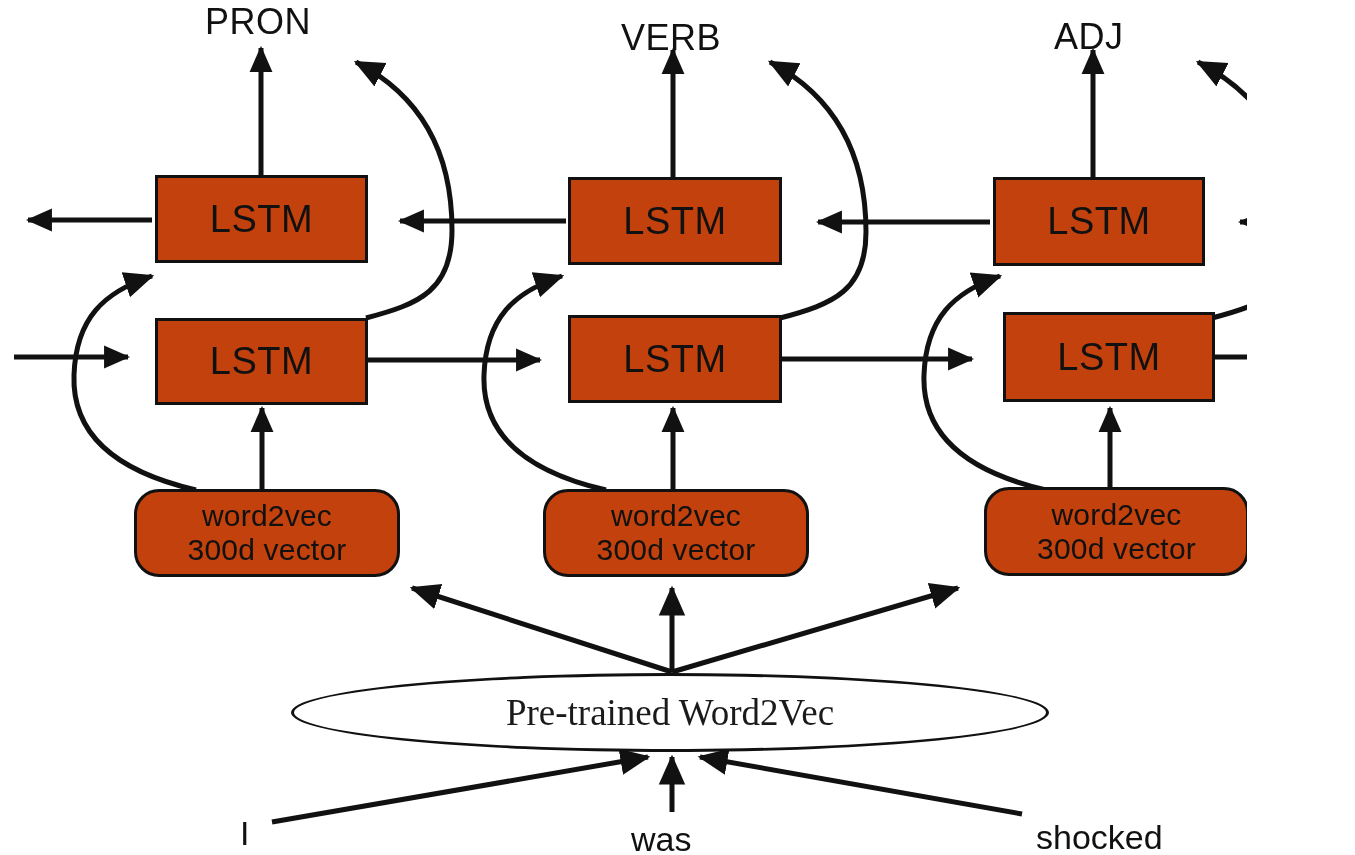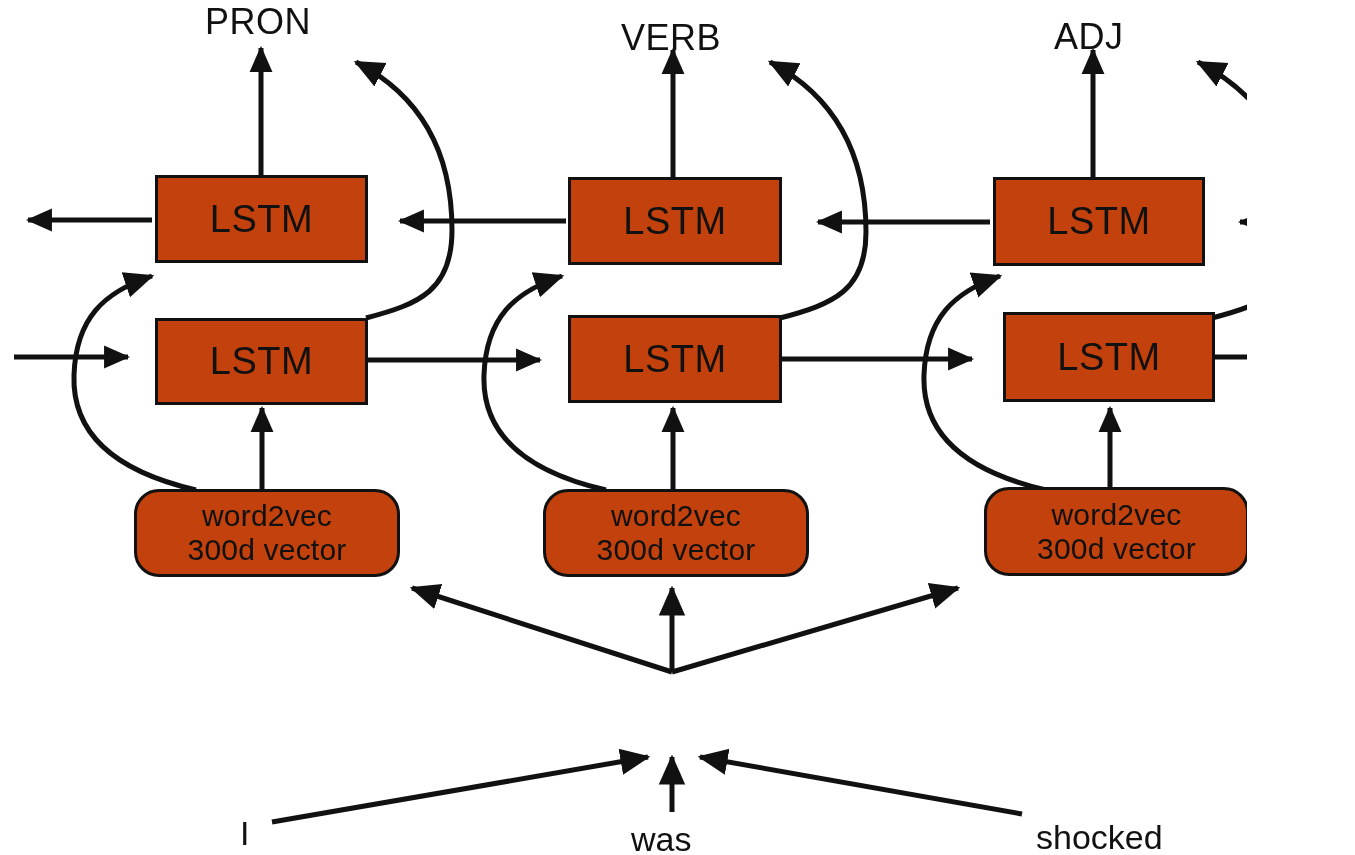--- a/index.html
+++ b/index.html
@@ -159,18 +159,21 @@
   </div>
   <div class="node-box w2v-box" style="left:543px; top:489px; width:266px; height:88px;">
     <span class="w2v-line">word2vec</span>
     <span class="w2v-line">300d vector</span>
   </div>
   <div class="node-box w2v-box" style="left:984px; top:487px; width:265px; height:89px;">
     <span class="w2v-line">word2vec</span>
     <span class="w2v-line">300d vector</span>
   </div>
 
+  <div class="ellipse-node" style="left:291px; top:673px; width:758px; height:79px;">
+    <span>Pre-trained Word2Vec</span>
+  </div>
 
   <div class="word-label" style="left:240px; top:814px;">I</div>
   <div class="word-label" style="left:631px; top:820px;">was</div>
   <div class="word-label" style="left:1036px; top:818px;">shocked</div>
 
 </div>
 
 </body></html>

